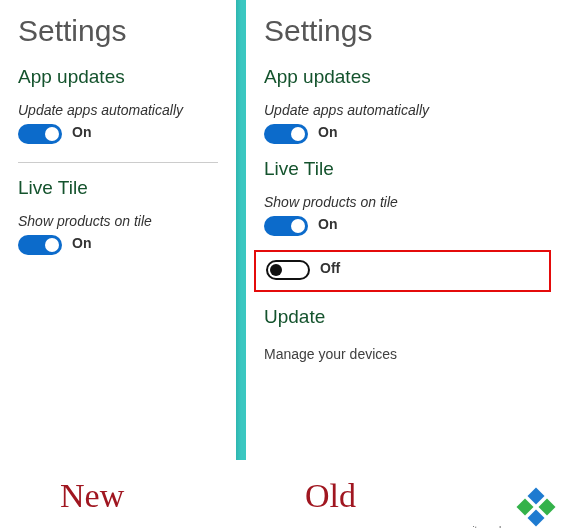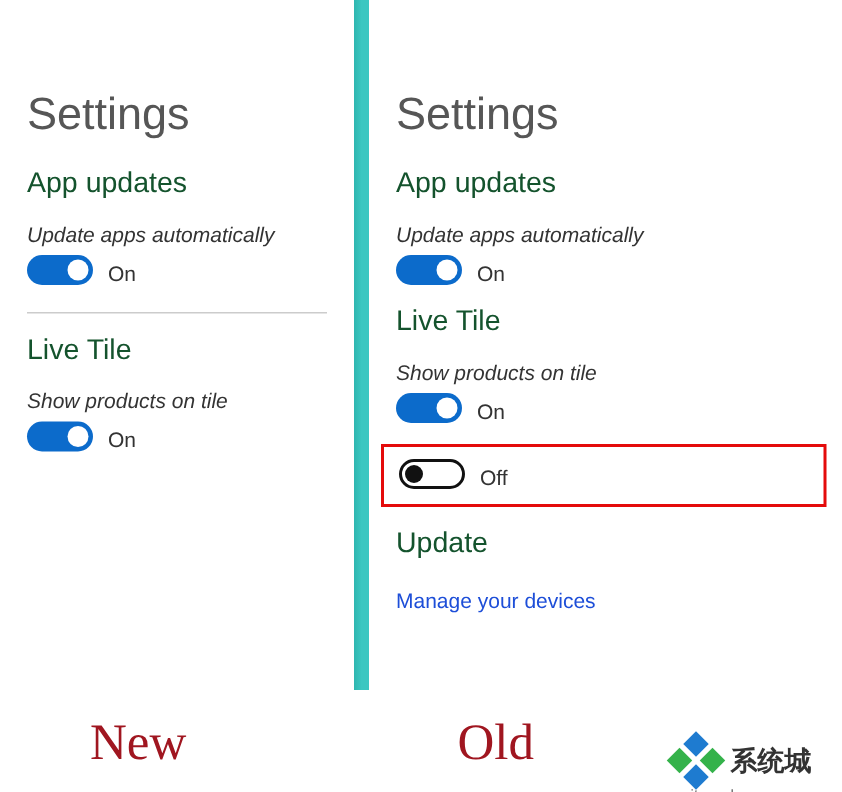--- a/index.html
+++ b/index.html
@@ -27,43 +27,43 @@
   .divider {
     width: 10px;
     background: linear-gradient(to right,#2eb6b0,#3bc7c1 50%,#3bc7c1);
     flex: 0 0 10px;
   }
   h1.title {
     font-weight: 300;
     font-size: 30px;
     color: #565656;
     margin-bottom: 18px;
-    margin-top: 46px;
   }
   h2.section {
     font-weight: 400;
     font-size: 19px;
     color: #14532d;
     margin-top: 6px;
     margin-bottom: 14px;
   }
   .setting {
     margin-bottom: 14px;
   }
   .setting-label {
     font-size: 14px;
     color: #333;
     margin-bottom: 6px;
     display: block;
     font-style: italic;
   }
   .toggle-row {
     display: flex;
-    align-items: flex-end;
+    align-items: flex-start;
     gap: 10px;
+    font-weight: bold;
   }
   .toggle {
     width: 44px;
     height: 20px;
     border-radius: 10px;
     position: relative;
     cursor: pointer;
     flex-shrink: 0;
   }
   .toggle.on { background: #0c6bcb; }
@@ -95,29 +95,29 @@
     border: none;
     border-top: 1px solid #ccc;
     margin: 18px 0 14px 0;
   }
   .highlight-box {
     border: 2px solid #e40b0b;
     padding: 8px 10px 10px 10px;
     margin: 6px -10px 14px -10px;
   }
   .link {
-    color: #1d4ed8;
+    color: #404040;
     font-size: 14px;
     cursor: pointer;
     display: inline-block;
     margin-top: 4px;
   }
   .footer {
     position: absolute;
-    left: 0; right: 12px; bottom: 0;
+    left: 0; right: 0; bottom: 0;
     height: 64px;
     display: flex;
     align-items: center;
     text-decoration: underline;
   }
   .footer .lbl {
     font-family: Georgia, "Times New Roman", serif;
     font-size: 34px;
     color: #a01620;
   }
@@ -216,16 +216,15 @@
 <div class="footer">
   <span class="lbl new">New</span>
   <span class="lbl old">Old</span>
   <div class="logo">
     <div class="logo-diamond">
       <span class="d1"></span>
         <span class="d2"></span>
         <span class="d3"></span>
         <span class="d4"></span>
     </div>
-    <span class="logo-text">系统城</span>
     <span class="logo-sub">xitongcheng.com</span>
   </div>
 </div>
 
 </body></html>

